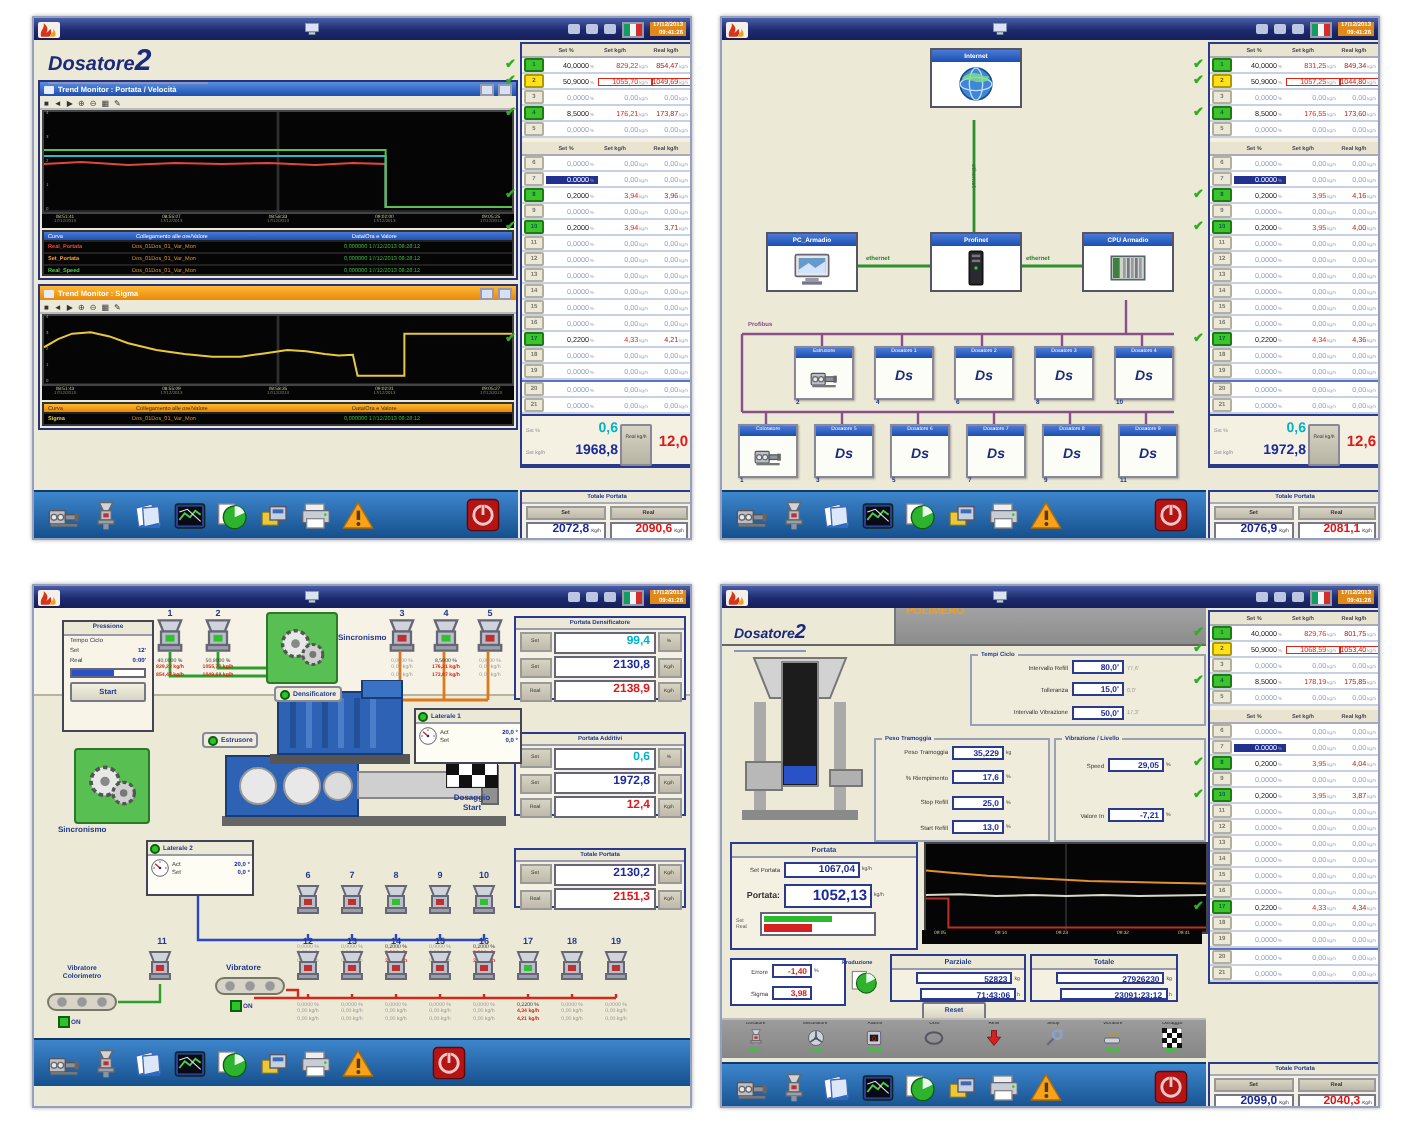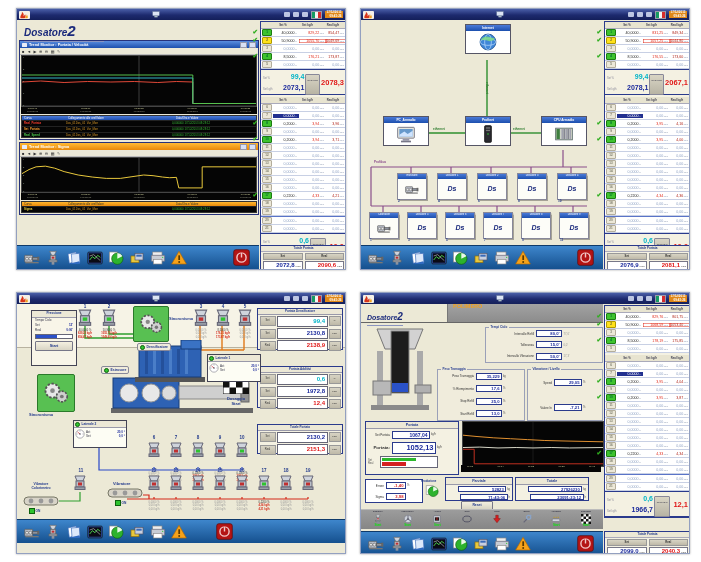--- a/index.html
+++ b/index.html
@@ -342,34 +342,20 @@
         <div class="cell pct c1"><span class="v">8,5000</span><span class="u">%</span></div>
         <div class="cell setv c2"><span class="v">176,21</span><span class="u">kg/h</span></div>
         <div class="cell realv c3"><span class="v">173,87</span><span class="u">kg/h</span></div>
       </div>
       <div class="sbrow off">
         <span class="badge">5</span>
         <div class="cell pct c1"><span class="v">0,0000</span><span class="u">%</span></div>
         <div class="cell setv c2"><span class="v">0,00</span><span class="u">kg/h</span></div>
         <div class="cell realv c3"><span class="v">0,00</span><span class="u">kg/h</span></div>
       </div>
-      <div class="tot">
-        <div class="totL">
-          <div class="totrow">
-            <span class="totlab">Set %</span>
-            <span class="totv cy">99,4</span>
-          </div>
-          <div class="totrow">
-            <span class="totlab">Set kg/h</span>
-            <span class="totv bl">2073,1</span>
-          </div>
-        </div>
-        <div class="totbtn">Real kg/h</div>
-        <div class="totR">2078,3</div>
-      </div>
       <div class="sbgap"></div>
       <div class="sbh">
         <span class="c0"></span>
         <span class="c1">Set %</span>
         <span class="c2">Set kg/h</span>
         <span class="c3">Real kg/h</span>
       </div>
       <div class="sbrow off">
         <span class="badge">6</span>
         <div class="cell pct c1"><span class="v">0,0000</span><span class="u">%</span></div>
@@ -812,34 +798,20 @@
         <div class="cell pct c1"><span class="v">8,5000</span><span class="u">%</span></div>
         <div class="cell setv c2"><span class="v">176,55</span><span class="u">kg/h</span></div>
         <div class="cell realv c3"><span class="v">173,60</span><span class="u">kg/h</span></div>
       </div>
       <div class="sbrow off">
         <span class="badge">5</span>
         <div class="cell pct c1"><span class="v">0,0000</span><span class="u">%</span></div>
         <div class="cell setv c2"><span class="v">0,00</span><span class="u">kg/h</span></div>
         <div class="cell realv c3"><span class="v">0,00</span><span class="u">kg/h</span></div>
       </div>
-      <div class="tot">
-        <div class="totL">
-          <div class="totrow">
-            <span class="totlab">Set %</span>
-            <span class="totv cy">99,4</span>
-          </div>
-          <div class="totrow">
-            <span class="totlab">Set kg/h</span>
-            <span class="totv bl">2078,1</span>
-          </div>
-        </div>
-        <div class="totbtn">Real kg/h</div>
-        <div class="totR">2067,1</div>
-      </div>
       <div class="sbgap"></div>
       <div class="sbh">
         <span class="c0"></span>
         <span class="c1">Set %</span>
         <span class="c2">Set kg/h</span>
         <span class="c3">Real kg/h</span>
       </div>
       <div class="sbrow off">
         <span class="badge">6</span>
         <div class="cell pct c1"><span class="v">0,0000</span><span class="u">%</span></div>
@@ -2079,34 +2051,20 @@
         <div class="cell pct c1"><span class="v">0,0000</span><span class="u">%</span></div>
         <div class="cell setv c2"><span class="v">0,00</span><span class="u">kg/h</span></div>
         <div class="cell realv c3"><span class="v">0,00</span><span class="u">kg/h</span></div>
       </div>
       <div class="sbrow off">
         <span class="badge">21</span>
         <div class="cell pct c1"><span class="v">0,0000</span><span class="u">%</span></div>
         <div class="cell setv c2"><span class="v">0,00</span><span class="u">kg/h</span></div>
         <div class="cell realv c3"><span class="v">0,00</span><span class="u">kg/h</span></div>
       </div>
-      <div class="tot">
-        <div class="totL">
-          <div class="totrow">
-            <span class="totlab">Set %</span>
-            <span class="totv cy">0,6</span>
-          </div>
-          <div class="totrow">
-            <span class="totlab">Set kg/h</span>
-            <span class="totv bl">1966,7</span>
-          </div>
-        </div>
-        <div class="totbtn">Real kg/h</div>
-        <div class="totR">12,1</div>
-      </div>
     </div>
     <div class="sfoot" style="top: 238px; height: 22px;">
       <div class="ft">Totale Portata</div>
       <div class="sfcells">
         <div class="sfc">
           <div class="sfh">Set</div>
           <div class="sfv">
             <span class="v bl">2099,0</span>
             <span class="u">Kg/h</span>
           </div>

